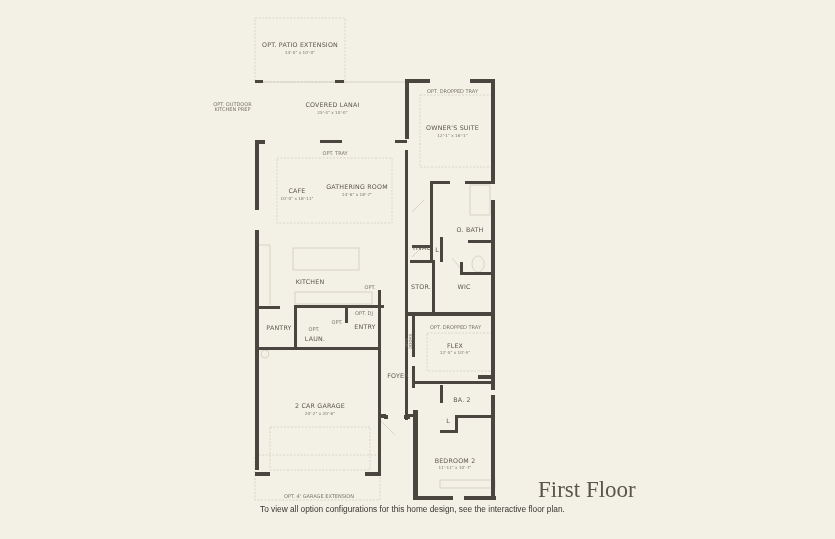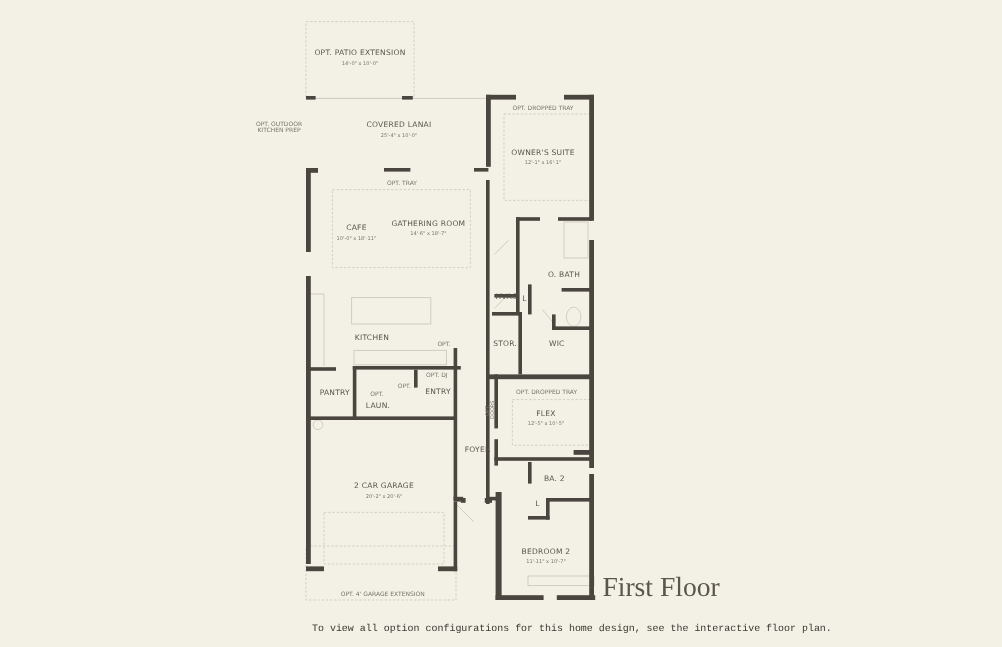--- a/index.html
+++ b/index.html
@@ -1,22 +1,22 @@
 <!DOCTYPE html>
 <html><head>
 <meta charset="utf-8">
 <style>
   html, body { margin:0; padding:0; }
   body { width:835px; height:539px; background:#f3f0e5; position:relative; overflow:hidden; font-family:"Liberation Sans", sans-serif; }
   #plan { position:absolute; left:0; top:0; width:835px; height:539px; }
   .lbl { position:absolute; color:#5a554d; font-family:"DejaVu Sans", sans-serif; font-size:6.3px; letter-spacing:0.2px; text-align:center; white-space:nowrap; line-height:1; }
   .dim { position:absolute; color:#7a756b; font-family:"DejaVu Sans", sans-serif; font-size:4.2px; text-align:center; white-space:nowrap; line-height:1; }
   .small { font-size:5px; }
-  .title { position:absolute; left:502px; top:477px; font-family:"Liberation Serif", "DejaVu Serif", serif; font-size:23px; color:#5a554d; white-space:nowrap; }
-  .footer { position:absolute; left:260px; top:520px; font-family:Liberation Mono, monospace; font-size:8.3px; color:#3a3631; white-space:nowrap; }
+  .title { position:absolute; left:538px; top:477px; font-family:"Liberation Serif", "DejaVu Serif", serif; font-size:23px; color:#5a554d; white-space:nowrap; }
+  .footer { position:absolute; left:260px; top:504px; font-family:Liberation Sans, sans-serif; font-size:8.3px; color:#3a3631; white-space:nowrap; }
 </style>
 </head>
 <body>
 
 <svg id="plan" viewBox="0 0 835 539" xmlns="http://www.w3.org/2000/svg">
 
   <g fill="none" stroke="#d2cec2" stroke-width="0.8" stroke-dasharray="2,1.5">
     <rect x="255" y="18" width="90" height="64"></rect>
     <rect x="255" y="455" width="125" height="45"></rect>
     <rect x="277" y="158" width="115" height="65"></rect>

